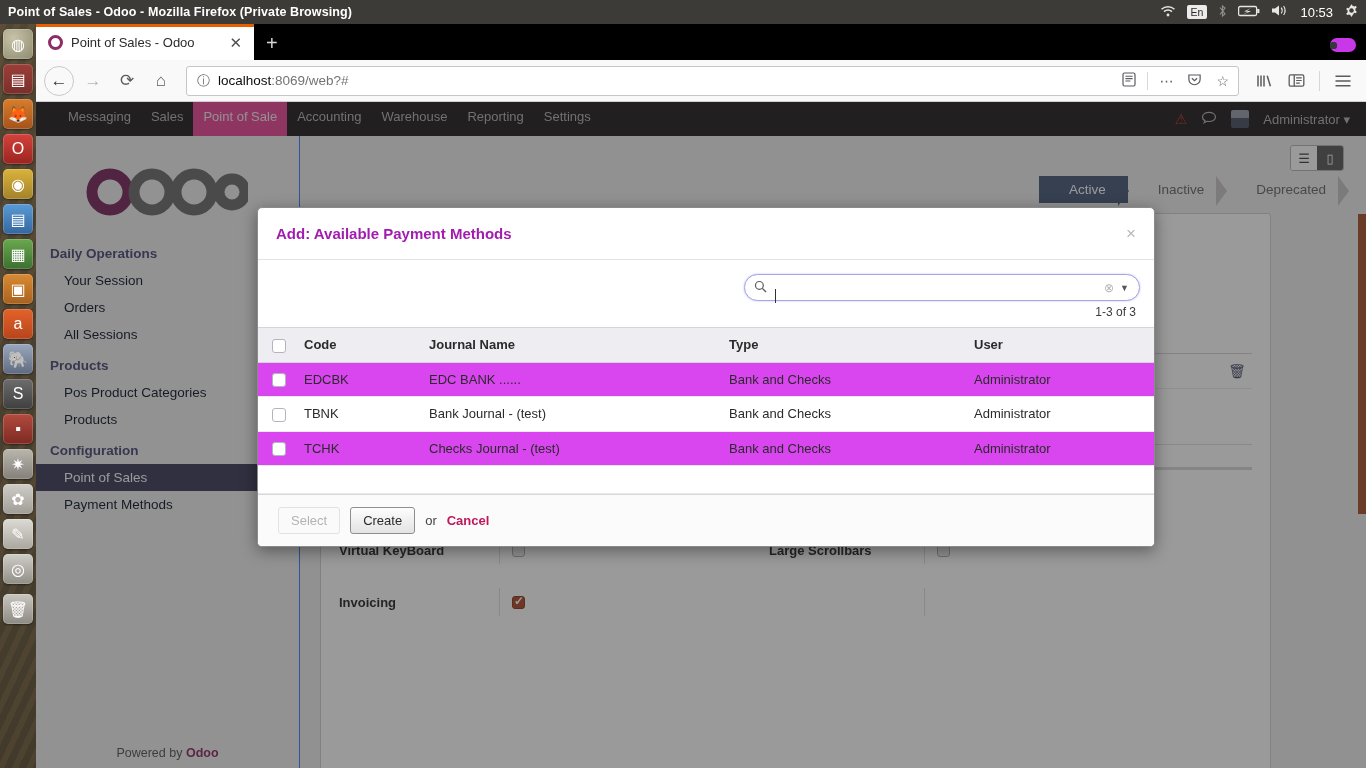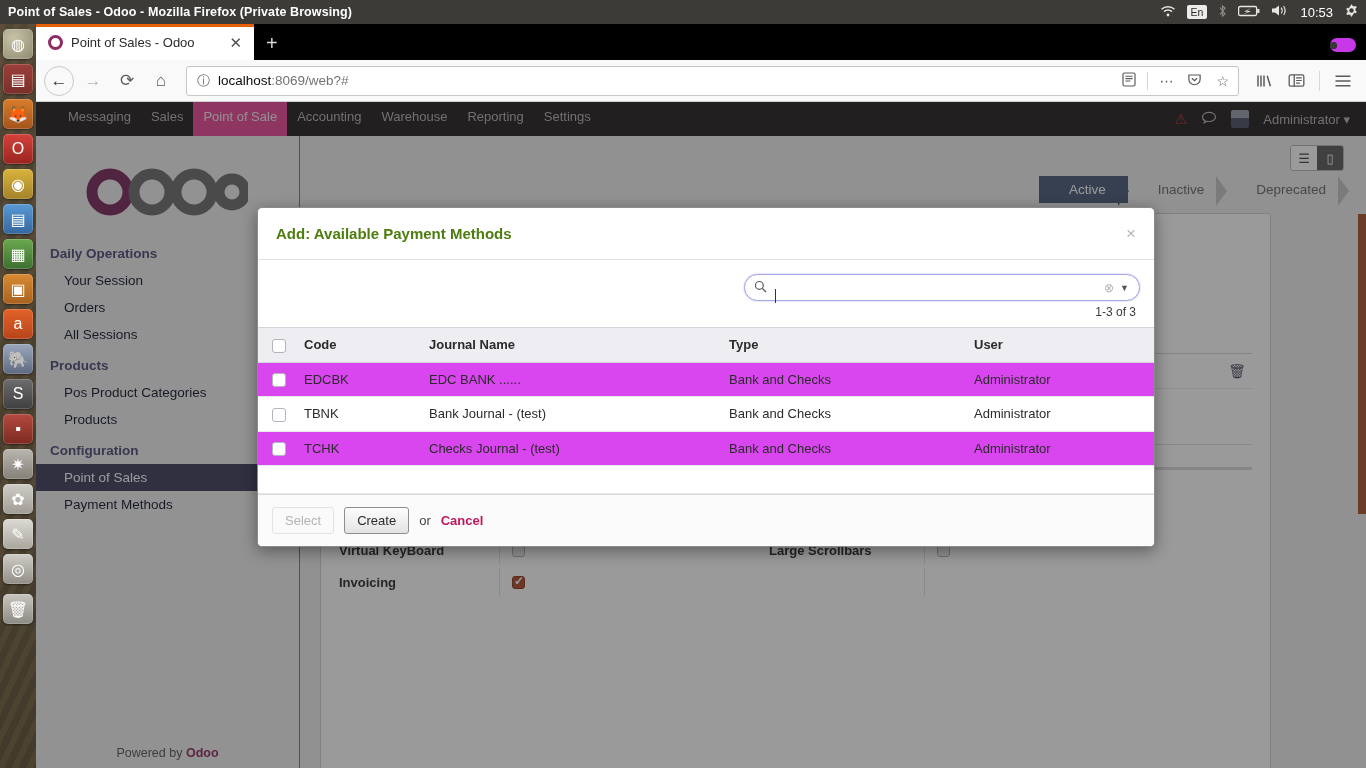--- a/index.html
+++ b/index.html
@@ -221,39 +221,39 @@
   }
   .cb.checked { background: #ad4a2b; border-color:#8d3a20; position: relative; }
   .cb.checked::after {
     content: "✓"; position: absolute; left: 1px; top: -3px; color: #fff; font-size: 12px; font-weight: bold;
   }
   .additem { color: #7a7fa0; font-size: 13px; padding: 9px 6px; }
   .trash { color: #4a4a6a; font-size: 14px; float: right; }
   .hr { height:1px; background:#e2dede; margin: 22px 0; }
   .hr2 { height:3px; background:#dbd7d7; margin: 14px 0 20px 0; }
   h2.sec { color:#4c4c78; font-size: 21px; font-weight: bold; margin: 4px 0 22px 0; }
-  .featgrid { display:grid; grid-template-columns: 160px 270px 155px 1fr; row-gap: 4px; align-items:center; }
+  .featgrid { display:grid; grid-template-columns: 160px 270px 155px 1fr; row-gap: 24px; align-items:center; }
   .featlabel { font-weight: bold; font-size: 13px; color:#2b2b2b; }
   .featcell { border-left: 1px solid #e2dede; padding-left: 12px; height: 28px; display:flex; align-items:center;}
 
   
   #overlay {
     position:absolute; left:0; top:0; width:1330px; height:666px;
     background: rgba(30,30,30,.45); z-index: 30;
   }
   #modal {
     position:absolute; left: 221px; top: 105px; width: 898px;
     background:#fff; border:1px solid #8b8b8b; border-radius: 5px;
     box-shadow: 0 4px 16px rgba(0,0,0,.4); z-index: 31; overflow:hidden;
   }
   #modal-header {
     height: 52px; display:flex; align-items:center; padding: 0 18px;
     border-bottom: 1px solid #e3e3e3;
   }
-  #modal-title { font-size: 15px; font-weight: bold; color: #4d7c0f; }
+  #modal-title { font-size: 15px; font-weight: bold; color: #a21caf; }
   #modal-close { margin-left:auto; color:#b8b8b8; font-size: 17px; line-height:1; }
   #modal-search-row {
     padding: 14px 14px 0 14px; display:flex; justify-content:flex-end;
   }
   #searchbox {
     width: 396px; height: 27px; border: 1px solid #a5a5e8; border-radius: 14px;
     background:#fff; display:flex; align-items:center; padding: 0 10px 0 9px; gap: 6px;
     box-shadow: 0 0 2px rgba(120,120,230,.5);
   }
   #searchbox .sicon { color:#5a5a5a; font-size:13px; }
@@ -276,21 +276,21 @@
   table.modal-table tr.odd td { background:#d946ef; }
   table.modal-table tr.even td { background:#ffffff; }
   table.modal-table .cbcell, table.modal-table th.cbcell { width: 38px; padding-left: 14px; }
   .mcb {
     width: 14px; height: 14px; border:1px solid #b4b4bd; border-radius:3px; background:#fff;
     display:inline-block; vertical-align: middle;
   }
   .spacer-row td { height: 28px; background:#fff !important; border-bottom:1px solid #e8e8ee; }
   #modal-footer {
     border-top: 1px solid #d9d9d9; background: #fbfbfb;
-    padding: 12px 14px; display:flex; align-items:center; gap: 10px;
+    padding: 12px 20px; display:flex; align-items:center; gap: 10px;
   }
   .btn {
     font-size: 13px; padding: 5px 12px; border-radius: 3px;
     border: 1px solid #c9c9c9; background: #f6f6f6; color:#333;
   }
   .btn.disabled { color:#b3b3b3; background:#fafafa; border-color:#e2e2e2; }
   .btn.create {
     border:1px solid #8e8e8e;
     background: linear-gradient(180deg,#fdfdfd,#e3e3e3); color:#2b2b2b;
   }

